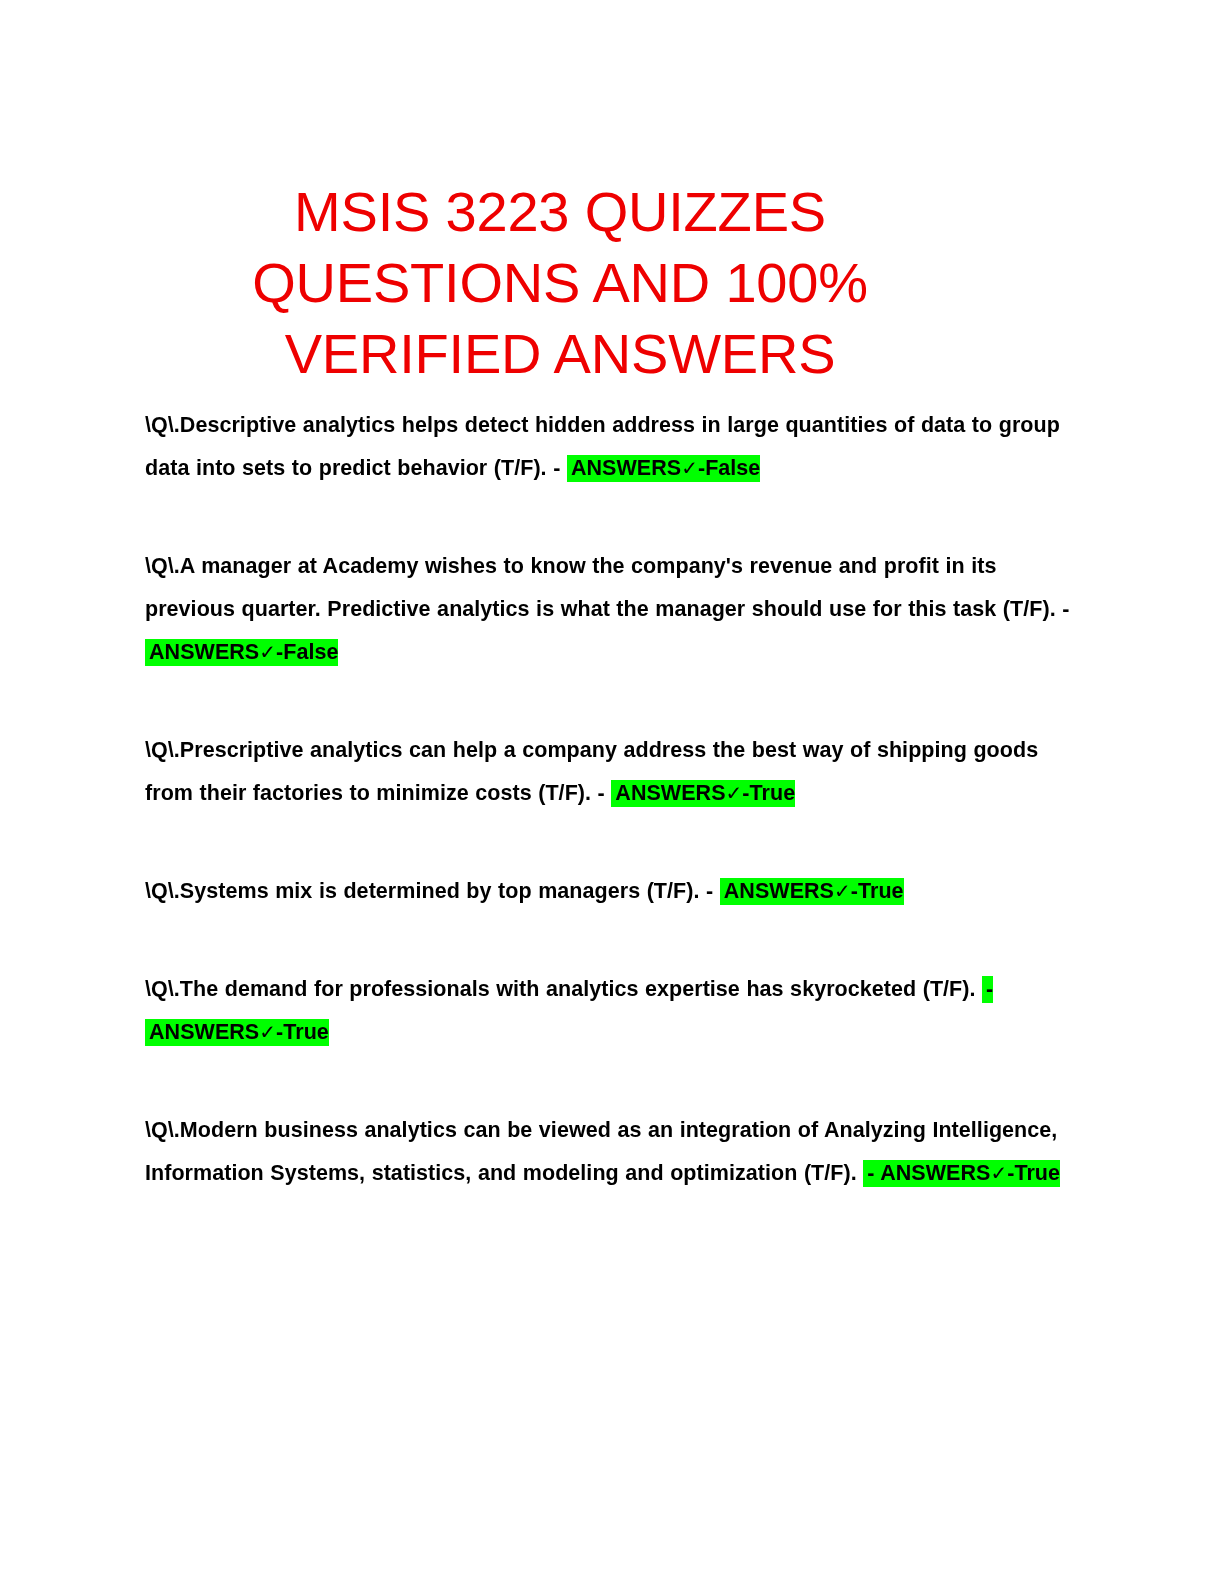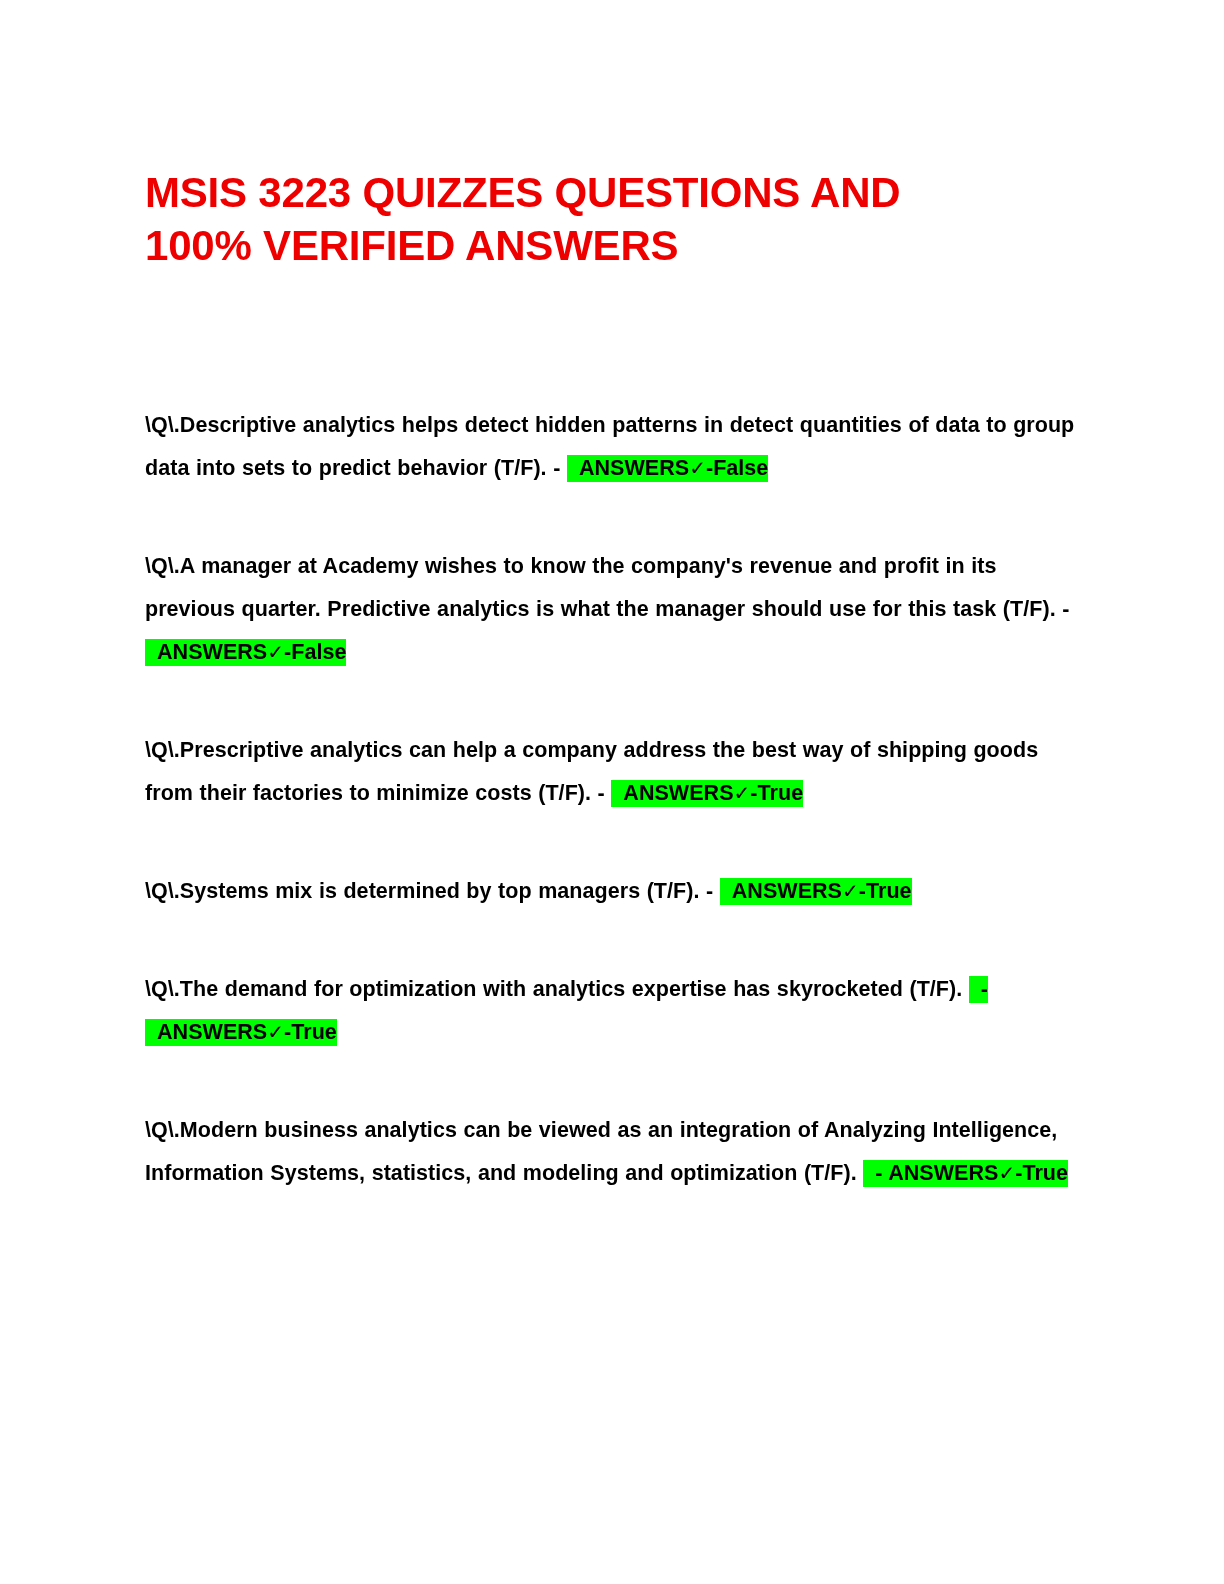--- a/index.html
+++ b/index.html
@@ -24,25 +24,26 @@
     height: 1584px;
     background: #ffffff;
   }
   .doc-title {
     position: absolute;
     left: 145px;
     top: 138px;
     width: 830px;
     color: #ee0000;
     font-family: "Liberation Sans Narrow", "Liberation Sans", sans-serif;
-    font-size: 42px;
-    font-weight: bold;
+    font-size: 56px;
+    font-weight: normal;
     line-height: 1.27;
     letter-spacing: -0.2px;
     white-space: pre-wrap;
+    text-align: center;
   }
   .body-block {
     position: absolute;
     left: 145px;
     top: 404px;
     width: 935px;
   }
   .qa {
     font-family: "Liberation Sans Narrow", "Liberation Sans", sans-serif;
     font-size: 21.5px;
@@ -54,40 +55,40 @@
     text-align: left;
     word-spacing: 0.5px;
   }
   .qa:last-child {
     margin-bottom: 0;
   }
   .hl {
     background-color: #00ff00;
     color: #000000;
     font-weight: 600;
-    padding: 1px 0 2px 12px;
+    padding: 1px 0 2px 4px;
     box-decoration-break: clone;
     -webkit-box-decoration-break: clone;
   }
   .check {
     font-family: "DejaVu Sans", sans-serif;
     font-weight: bold;
     font-size: 20px;
     letter-spacing: 0;
   }
 </style>
 </head>
 <body>
 
 <div class="page">
 
   <h1 class="doc-title">MSIS 3223 QUIZZES QUESTIONS AND 100% VERIFIED ANSWERS</h1>
 
   <div class="body-block">
-      <p class="qa"><span>\Q\.</span><span>Descriptive analytics helps detect hidden patterns in detect quantities of data to group data into sets to predict behavior (T/F).</span><span> - </span><span class="hl"><span>ANSWERS</span><span class="check">✓</span><span>-False</span></span></p>
+      <p class="qa"><span>\Q\.</span><span>Descriptive analytics helps detect hidden address in large quantities of data to group data into sets to predict behavior (T/F).</span><span> - </span><span class="hl"><span>ANSWERS</span><span class="check">✓</span><span>-False</span></span></p>
       <p class="qa"><span>\Q\.</span><span>A manager at Academy wishes to know the company's revenue and profit in its previous quarter. Predictive analytics is what the manager should use for this task (T/F).</span><span> - </span><span class="hl"><span>ANSWERS</span><span class="check">✓</span><span>-False</span></span></p>
       <p class="qa"><span>\Q\.</span><span>Prescriptive analytics can help a company address the best way of shipping goods from their factories to minimize costs (T/F).</span><span> - </span><span class="hl"><span>ANSWERS</span><span class="check">✓</span><span>-True</span></span></p>
       <p class="qa"><span>\Q\.</span><span>Systems mix is determined by top managers (T/F).</span><span> - </span><span class="hl"><span>ANSWERS</span><span class="check">✓</span><span>-True</span></span></p>
-      <p class="qa"><span>\Q\.</span><span>The demand for optimization with analytics expertise has skyrocketed (T/F).</span><span> </span><span class="hl"><span>- </span><span>ANSWERS</span><span class="check">✓</span><span>-True</span></span></p>
+      <p class="qa"><span>\Q\.</span><span>The demand for professionals with analytics expertise has skyrocketed (T/F).</span><span> </span><span class="hl"><span>- </span><span>ANSWERS</span><span class="check">✓</span><span>-True</span></span></p>
       <p class="qa"><span>\Q\.</span><span>Modern business analytics can be viewed as an integration of Analyzing Intelligence, Information Systems, statistics, and modeling and optimization (T/F).</span><span> </span><span class="hl"><span>- </span><span>ANSWERS</span><span class="check">✓</span><span>-True</span></span></p>
     </div>
 
 </div>
 
 </body></html>

